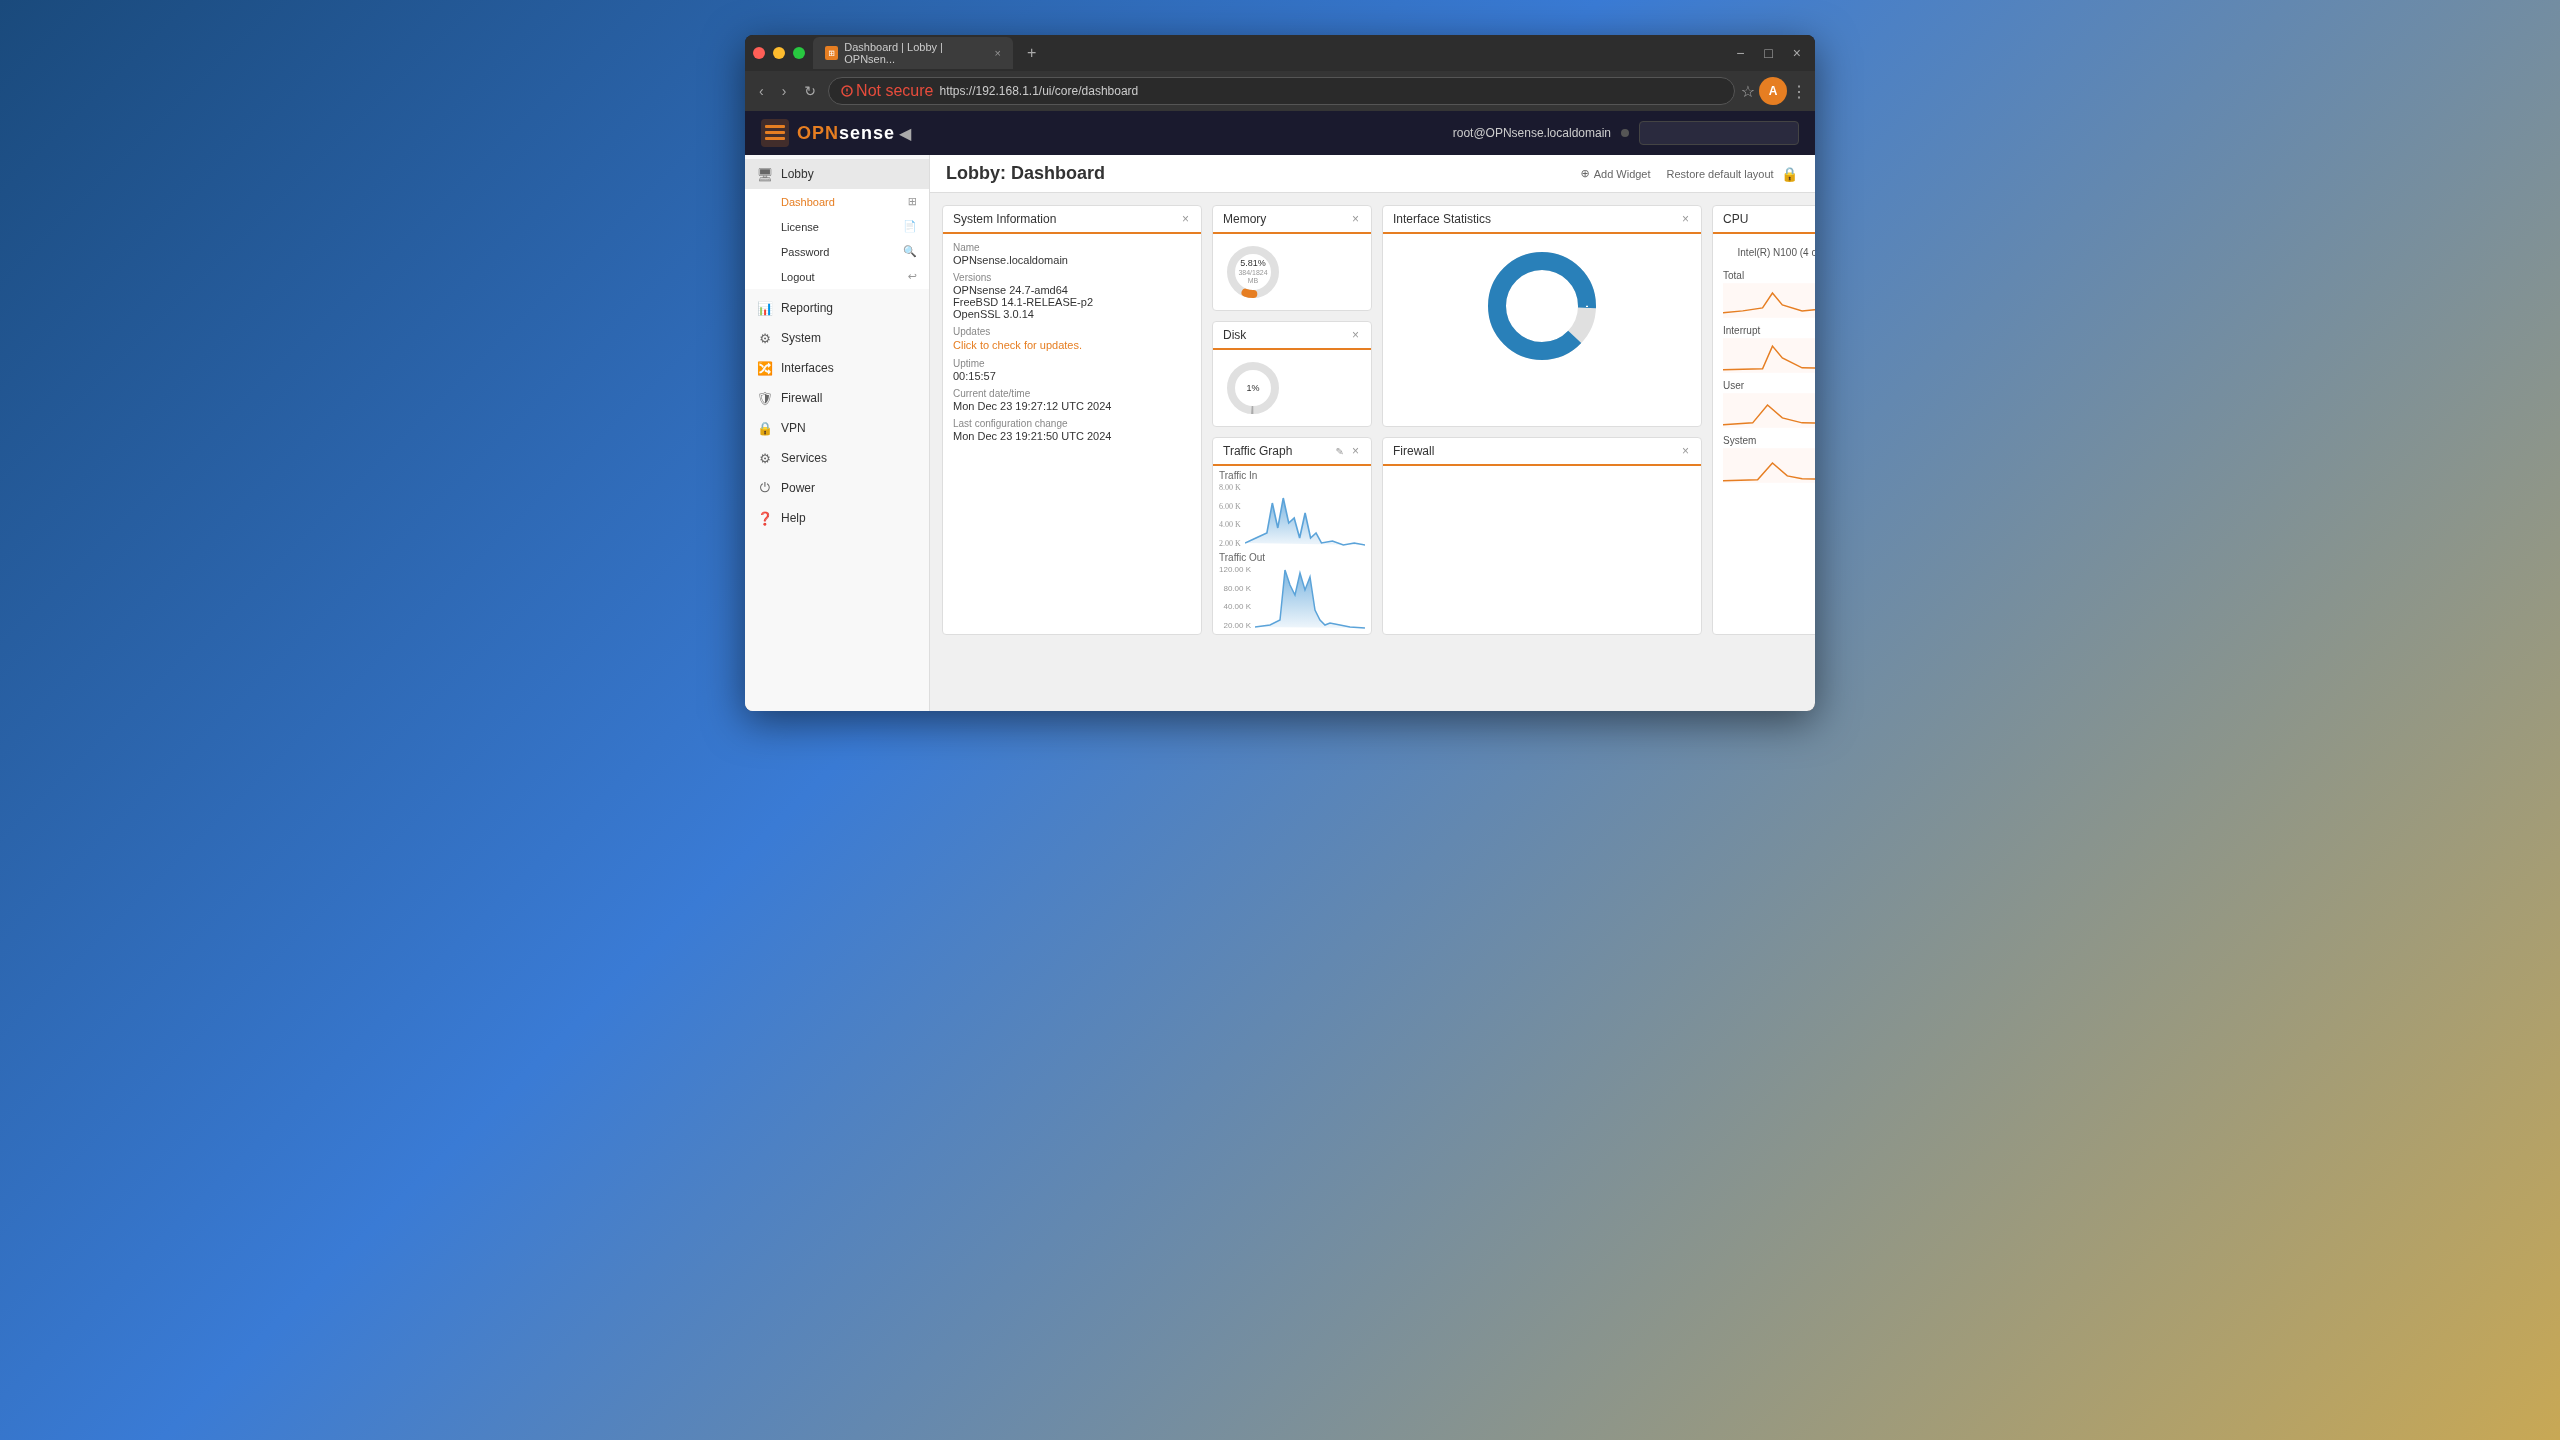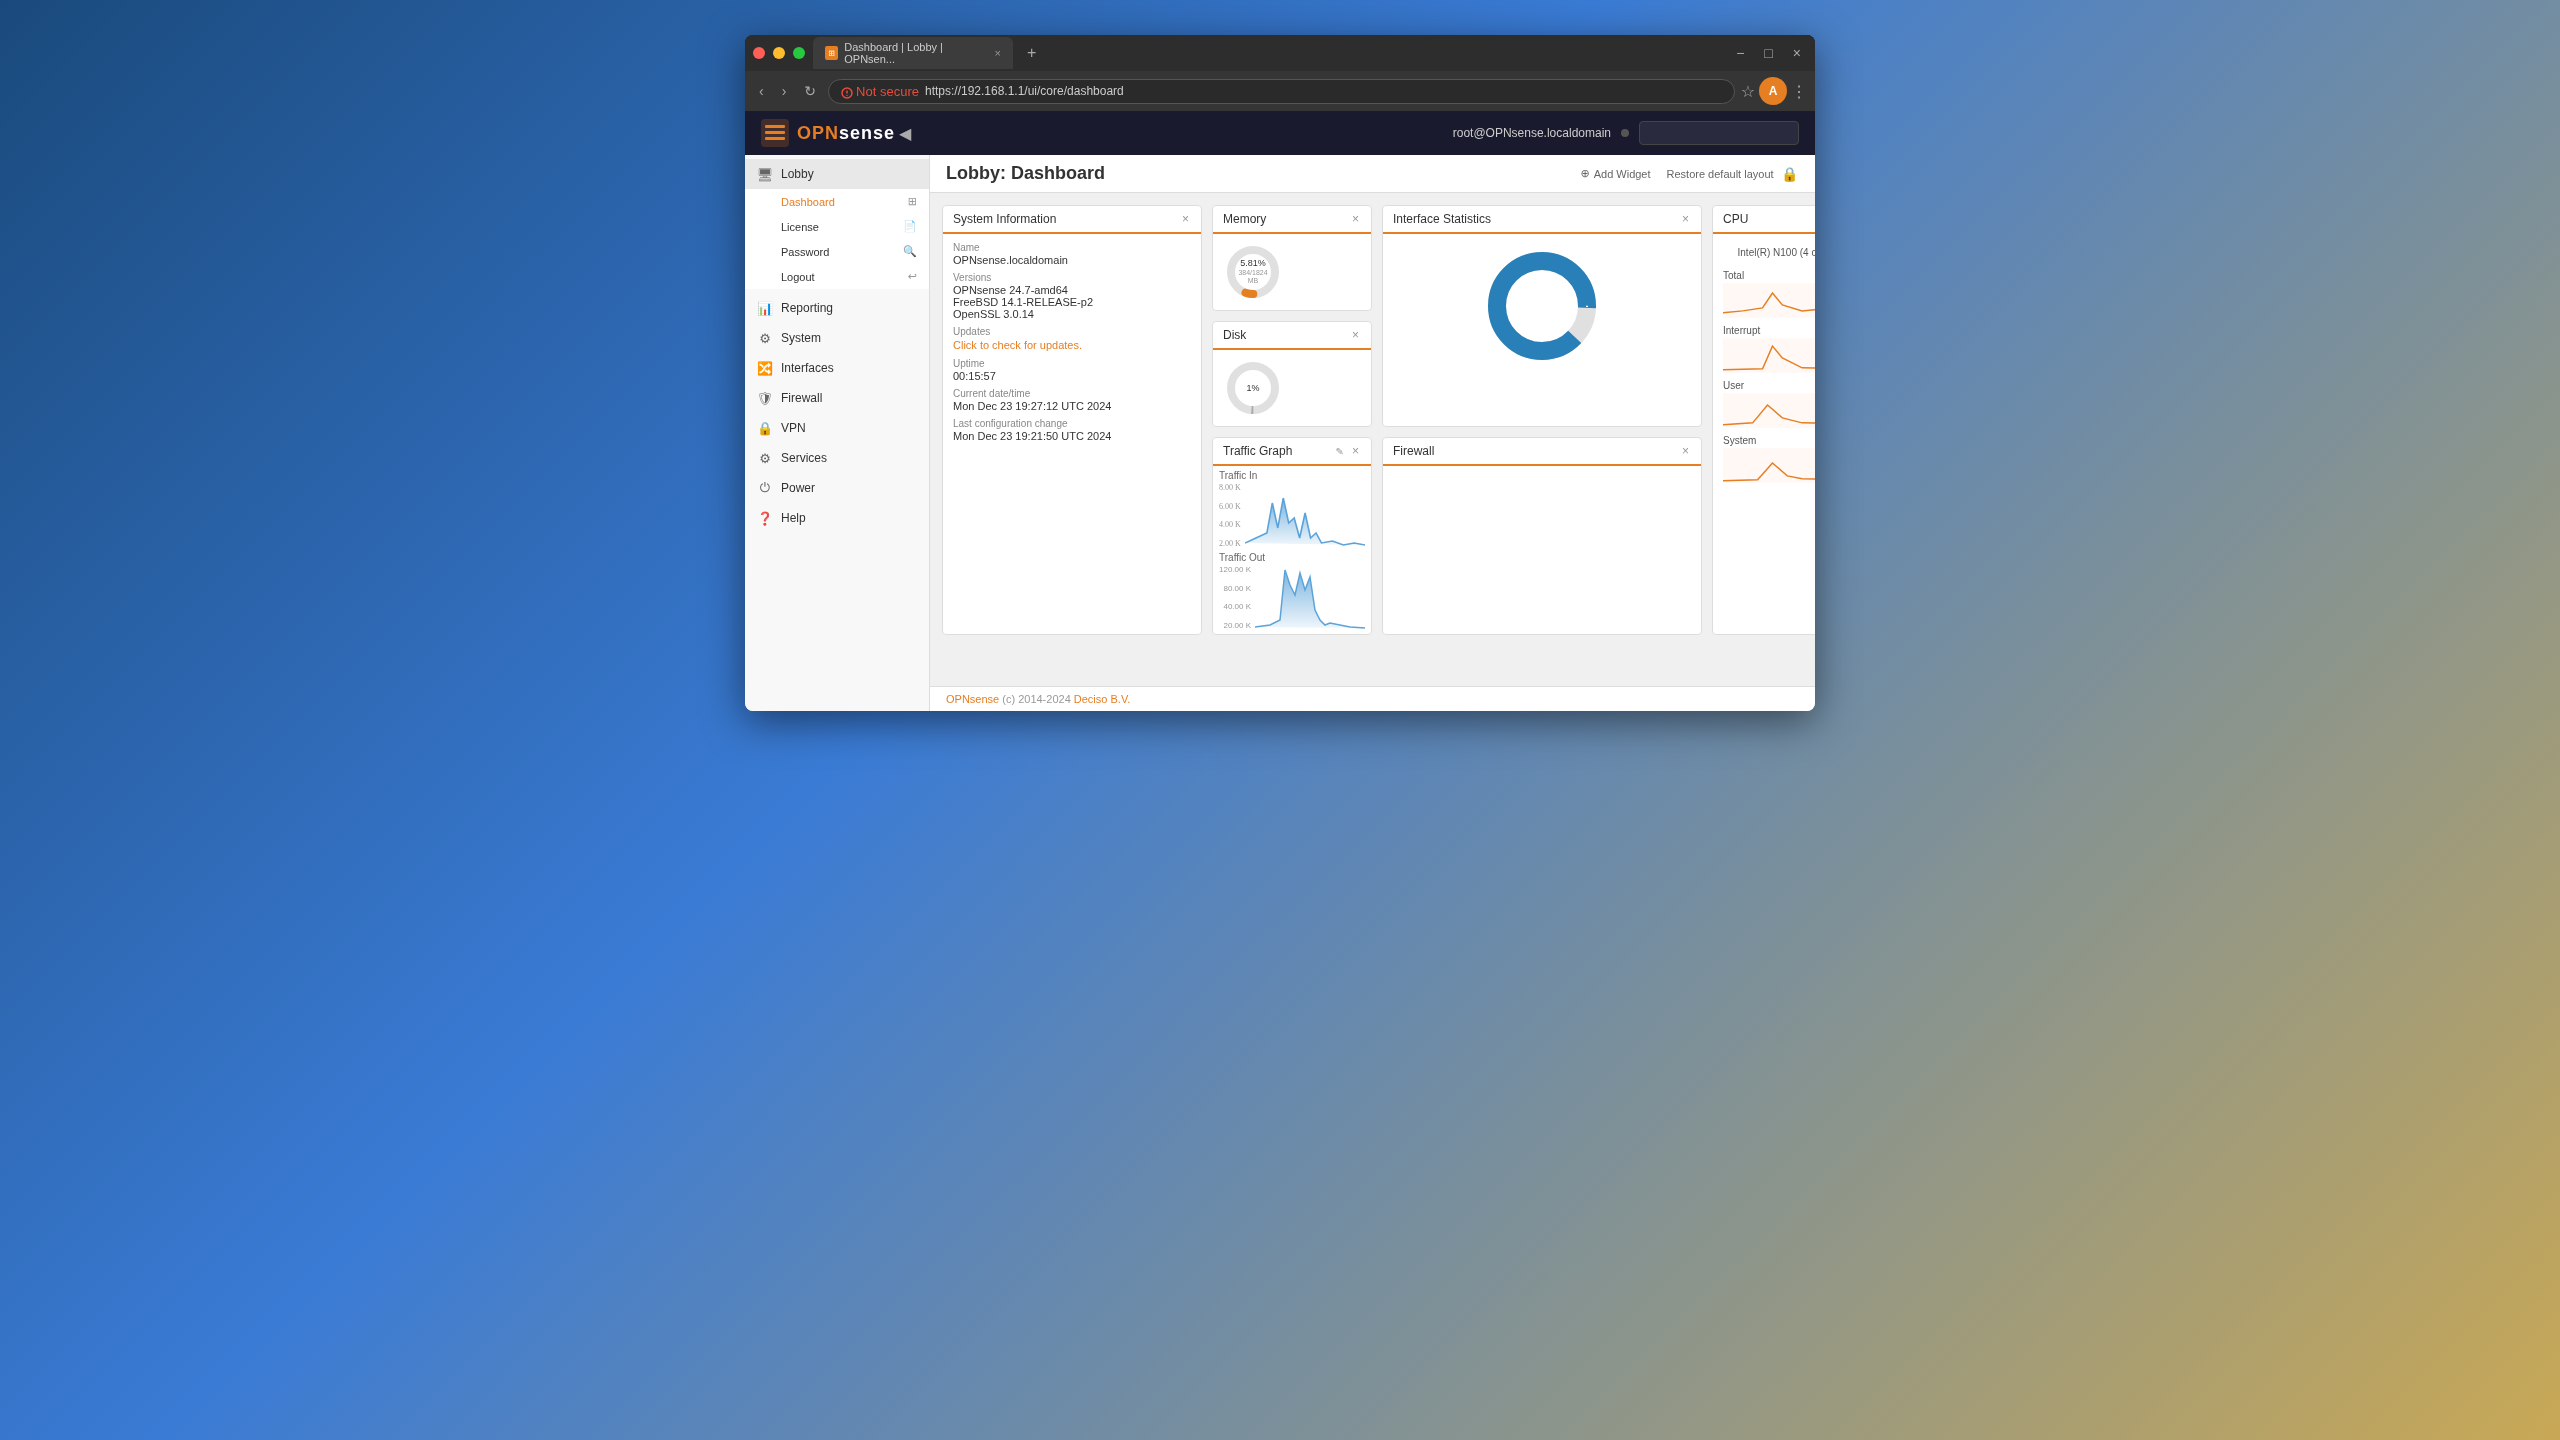--- a/index.html
+++ b/index.html
@@ -12,21 +12,21 @@
     .btn-close { background: #ff5f57; }
     .btn-min { background: #febc2e; }
     .btn-max { background: #28c840; }
     .browser-tab { background: #3c3c3c; border-radius: 6px 6px 0 0; padding: 4px 12px; display: flex; align-items: center; gap: 6px; color: #ccc; font-size: 11px; max-width: 200px; }
     .browser-tab .favicon { width: 14px; height: 14px; background: #e67e22; border-radius: 2px; display: flex; align-items: center; justify-content: center; font-size: 8px; color: white; }
     .browser-tab .tab-close { margin-left: auto; cursor: pointer; opacity: 0.6; }
     .tab-new { background: none; border: none; color: #aaa; font-size: 16px; cursor: pointer; padding: 0 6px; }
     .browser-toolbar { background: #353535; height: 40px; display: flex; align-items: center; padding: 0 8px; gap: 6px; }
     .nav-btn { background: none; border: none; color: #aaa; cursor: pointer; padding: 4px 6px; border-radius: 4px; font-size: 14px; }
     .address-bar { flex: 1; background: #2a2a2a; border: 1px solid #555; border-radius: 20px; padding: 4px 12px; color: #ddd; display: flex; align-items: center; gap: 6px; }
-    .not-secure { color: #e74c3c; font-size: 13px; display: flex; align-items: flex-end; gap: 3px; }
+    .not-secure { color: #e74c3c; font-size: 16px; display: flex; align-items: center; gap: 3px; }
     .url-text { color: #ccc; font-size: 12px; }
     .toolbar-actions { display: flex; gap: 4px; align-items: center; }
     .toolbar-icon { width: 28px; height: 28px; border-radius: 50%; background: #e67e22; display: flex; align-items: center; justify-content: center; color: white; font-size: 12px; font-weight: bold; }
     .star-btn { background: none; border: none; color: #aaa; cursor: pointer; font-size: 16px; }
     .menu-btn { background: none; border: none; color: #aaa; cursor: pointer; font-size: 16px; }
 
     
     .app { display: flex; flex-direction: column; height: 600px; background: #f0f0f0; }
     
     
@@ -462,21 +462,18 @@
                   <svg width="100%" height="35" viewBox="0 0 180 35">
                     <rect width="180" height="35" fill="#fff8f5"></rect>
                     <polyline points="0,33 35,32 50,15 65,28 80,31 180,33" fill="none" stroke="#e67e22" stroke-width="1.5"></polyline>
                   </svg>
                 </div>
               </div>
             </div>
 
           </div>
 
-          <div class="footer">
-            <a class="footer-link" href="#">OPNsense</a><span> (c) 2014-2024 </span><a class="footer-link" href="#">Deciso B.V.</a>
-          </div>
 
         </div>
       </div>
     </div>
   </div>
 </div>
 
 </body></html>

